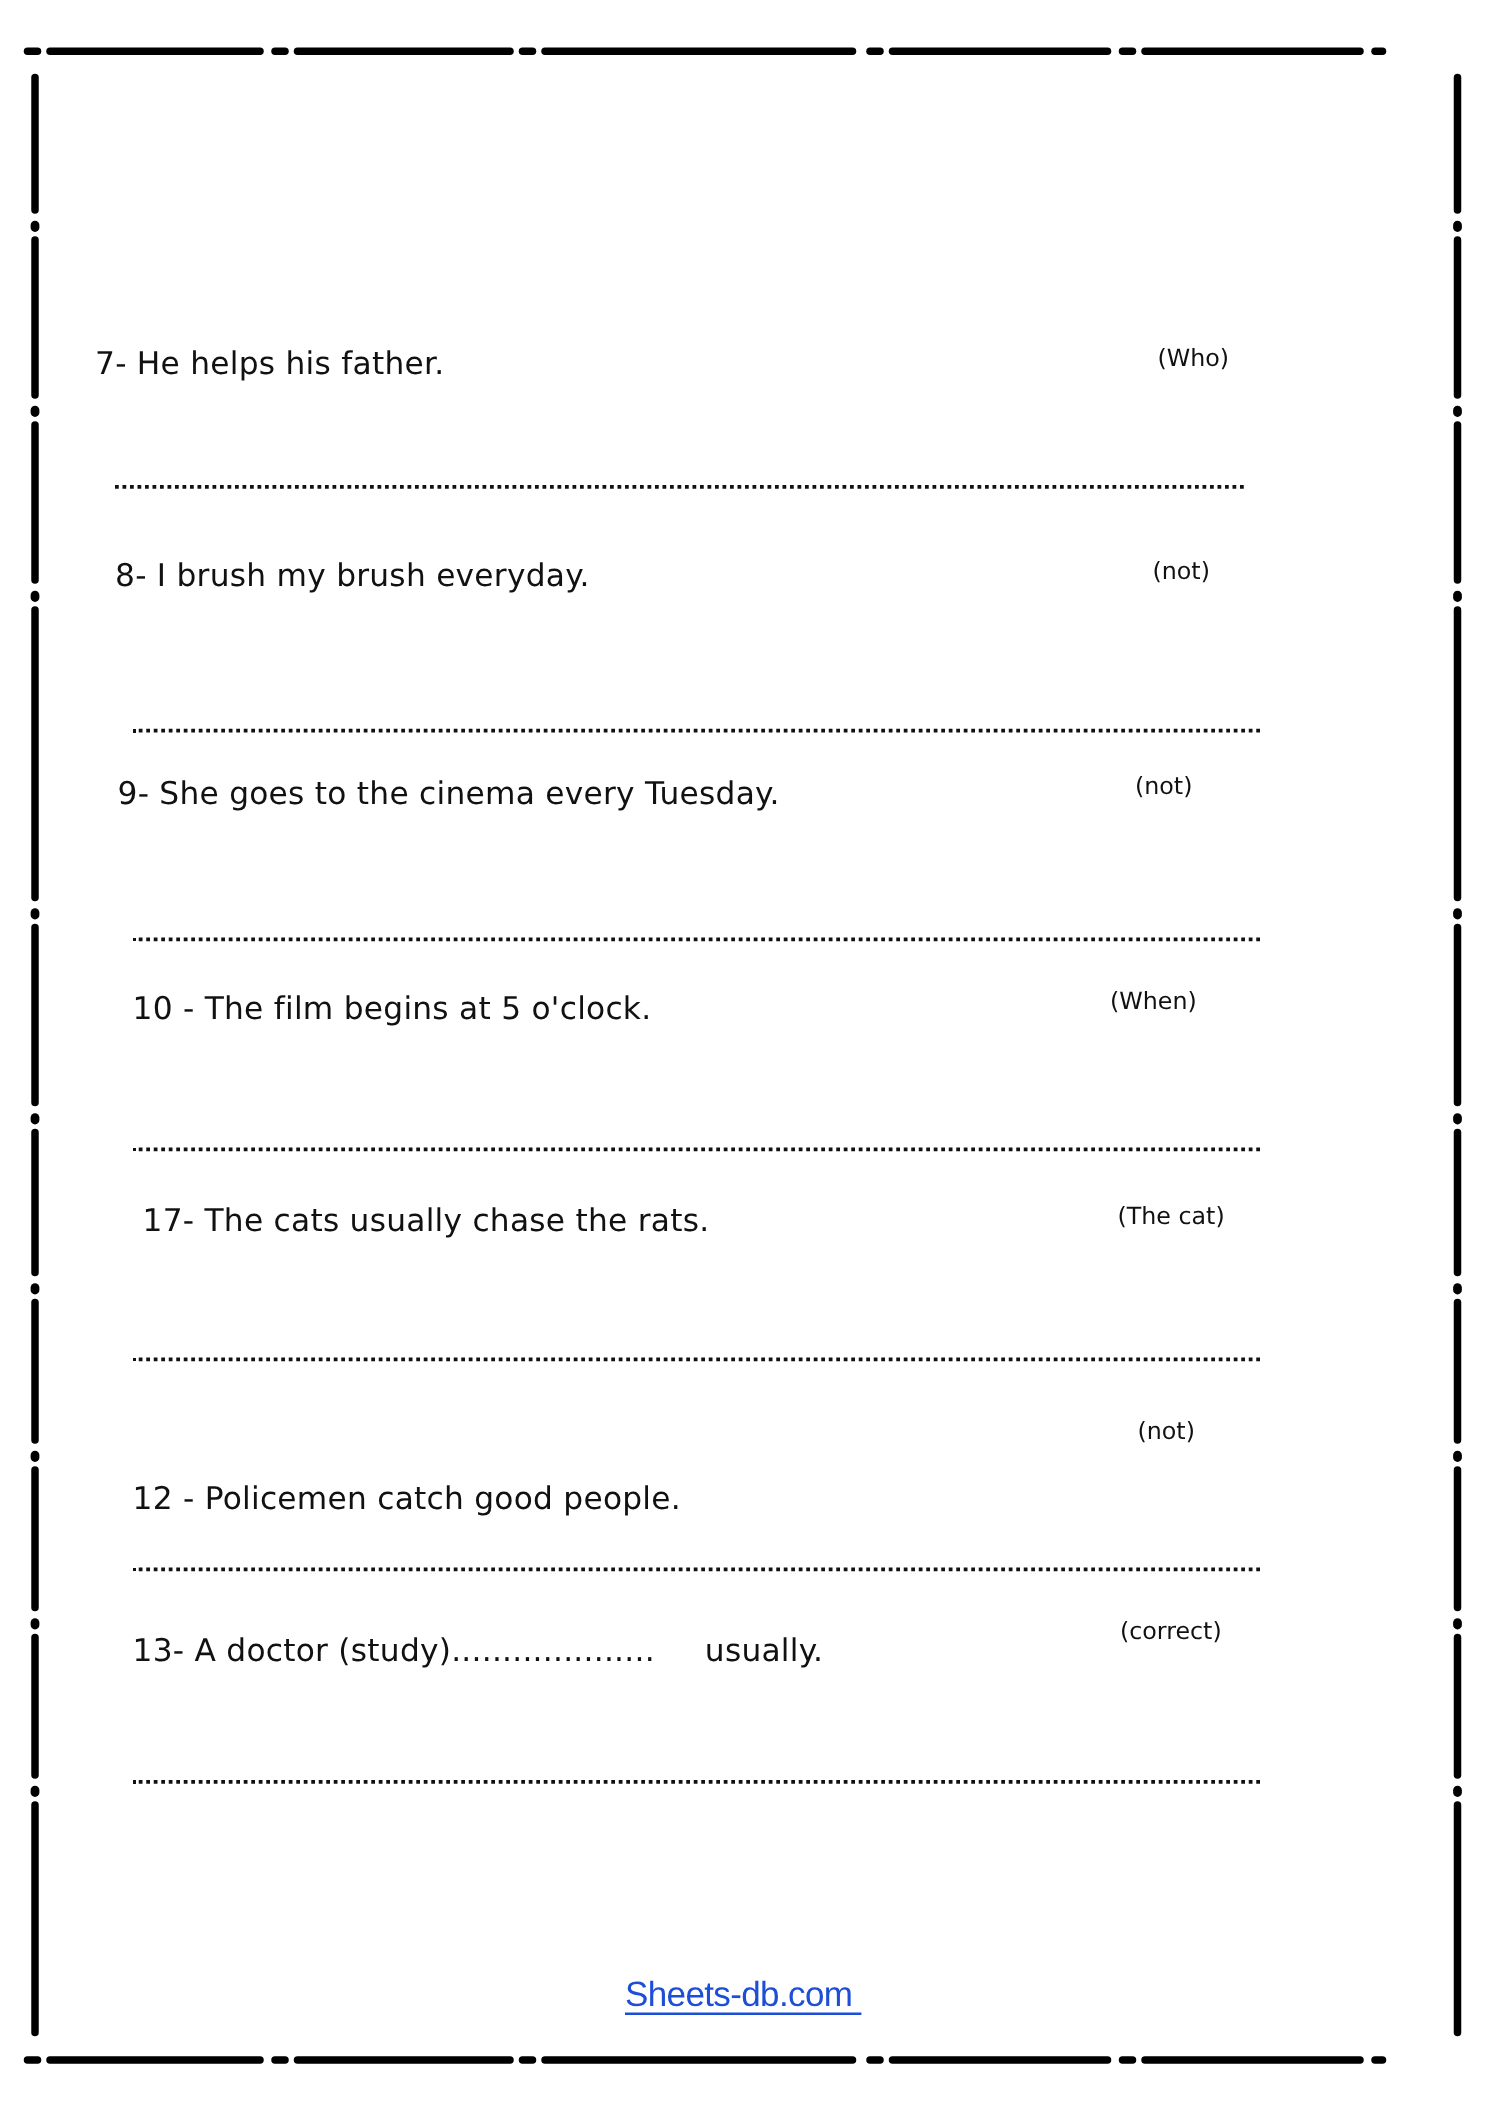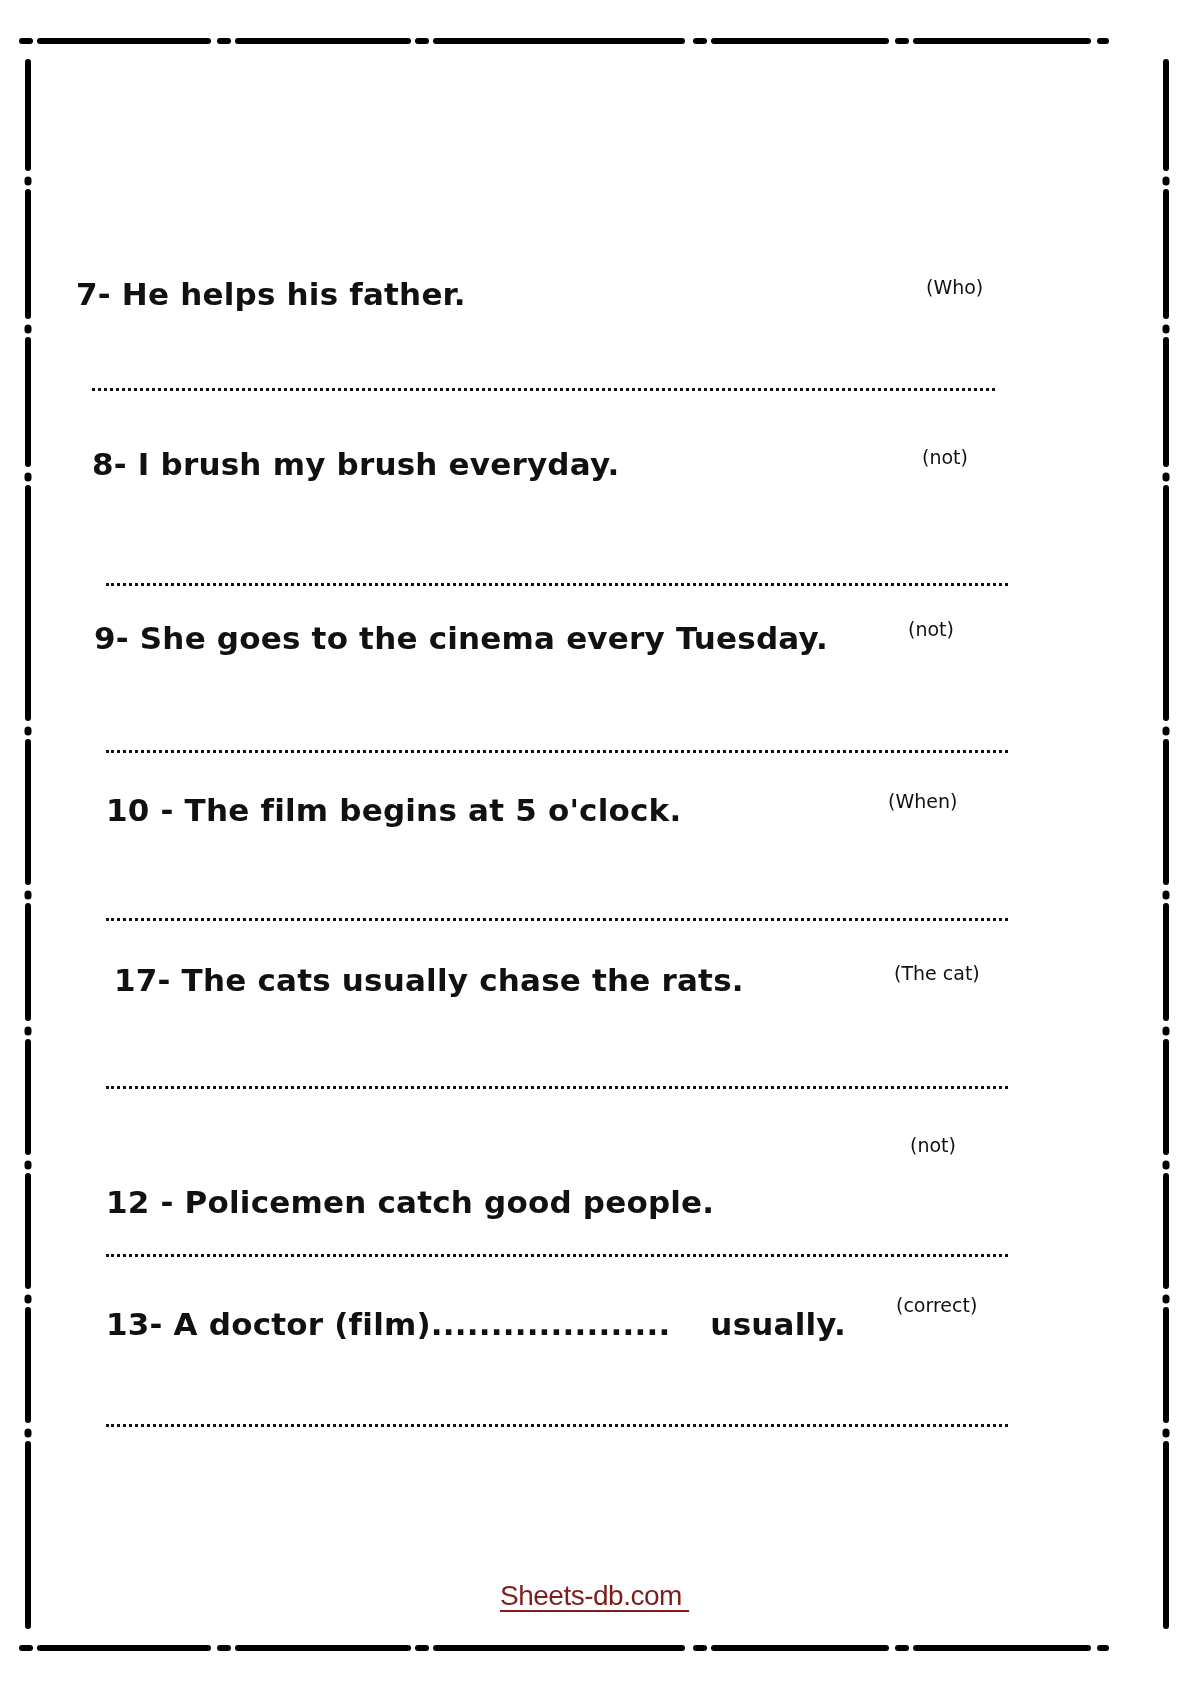--- a/index.html
+++ b/index.html
@@ -17,43 +17,42 @@
     }
     .border-svg {
       position: absolute;
       left: 0;
       top: 0;
       width: 1188px;
       height: 1684px;
     }
     .item-text {
       position: absolute;
-      font-size: 31px;
+      font-size: 25px;
       white-space: nowrap;
       letter-spacing: 0.2px;
-      font-weight: bold;
     }
     .cue {
       position: absolute;
       font-size: 19px;
       white-space: nowrap;
     }
     .answer-line {
       position: absolute;
       height: 0;
       border-top: 3px dotted #111111;
     }
     .footer-link {
       position: absolute;
       left: 500px;
       top: 1580px;
       font-size: 28px;
       text-decoration: underline;
       text-underline-offset: 5px;
-      color: #7f1d1d;
+      color: #1d4ed8;
       font-family: "Liberation Sans", sans-serif;
       letter-spacing: -0.5px;
       white-space: pre;
     }
     .gap {
       display: inline-block;
       width: 40px;
     }
   </style>
 </head>
@@ -165,18 +164,18 @@
 
 <div class="item-text" style="left:106px; top:1184px;">
   <span>12 -</span>
   <span>Policemen catch good people.</span>
 </div>
 <div class="cue" style="left:910px; top:1134px;">(not)</div>
 <div class="answer-line" style="left:106px; top:1254px; width:902px;"></div>
 
 <div class="item-text" style="left:106px; top:1306px;">
   <span>13-</span>
-  <span>A doctor (film)....................</span><span class="gap"></span><span>usually.</span>
+  <span>A doctor (study)....................</span><span class="gap"></span><span>usually.</span>
 </div>
 <div class="cue" style="left:896px; top:1294px;">(correct)</div>
 <div class="answer-line" style="left:106px; top:1424px; width:902px;"></div>
 
 <div class="footer-link">Sheets-db.com </div>
 
 </body></html>

